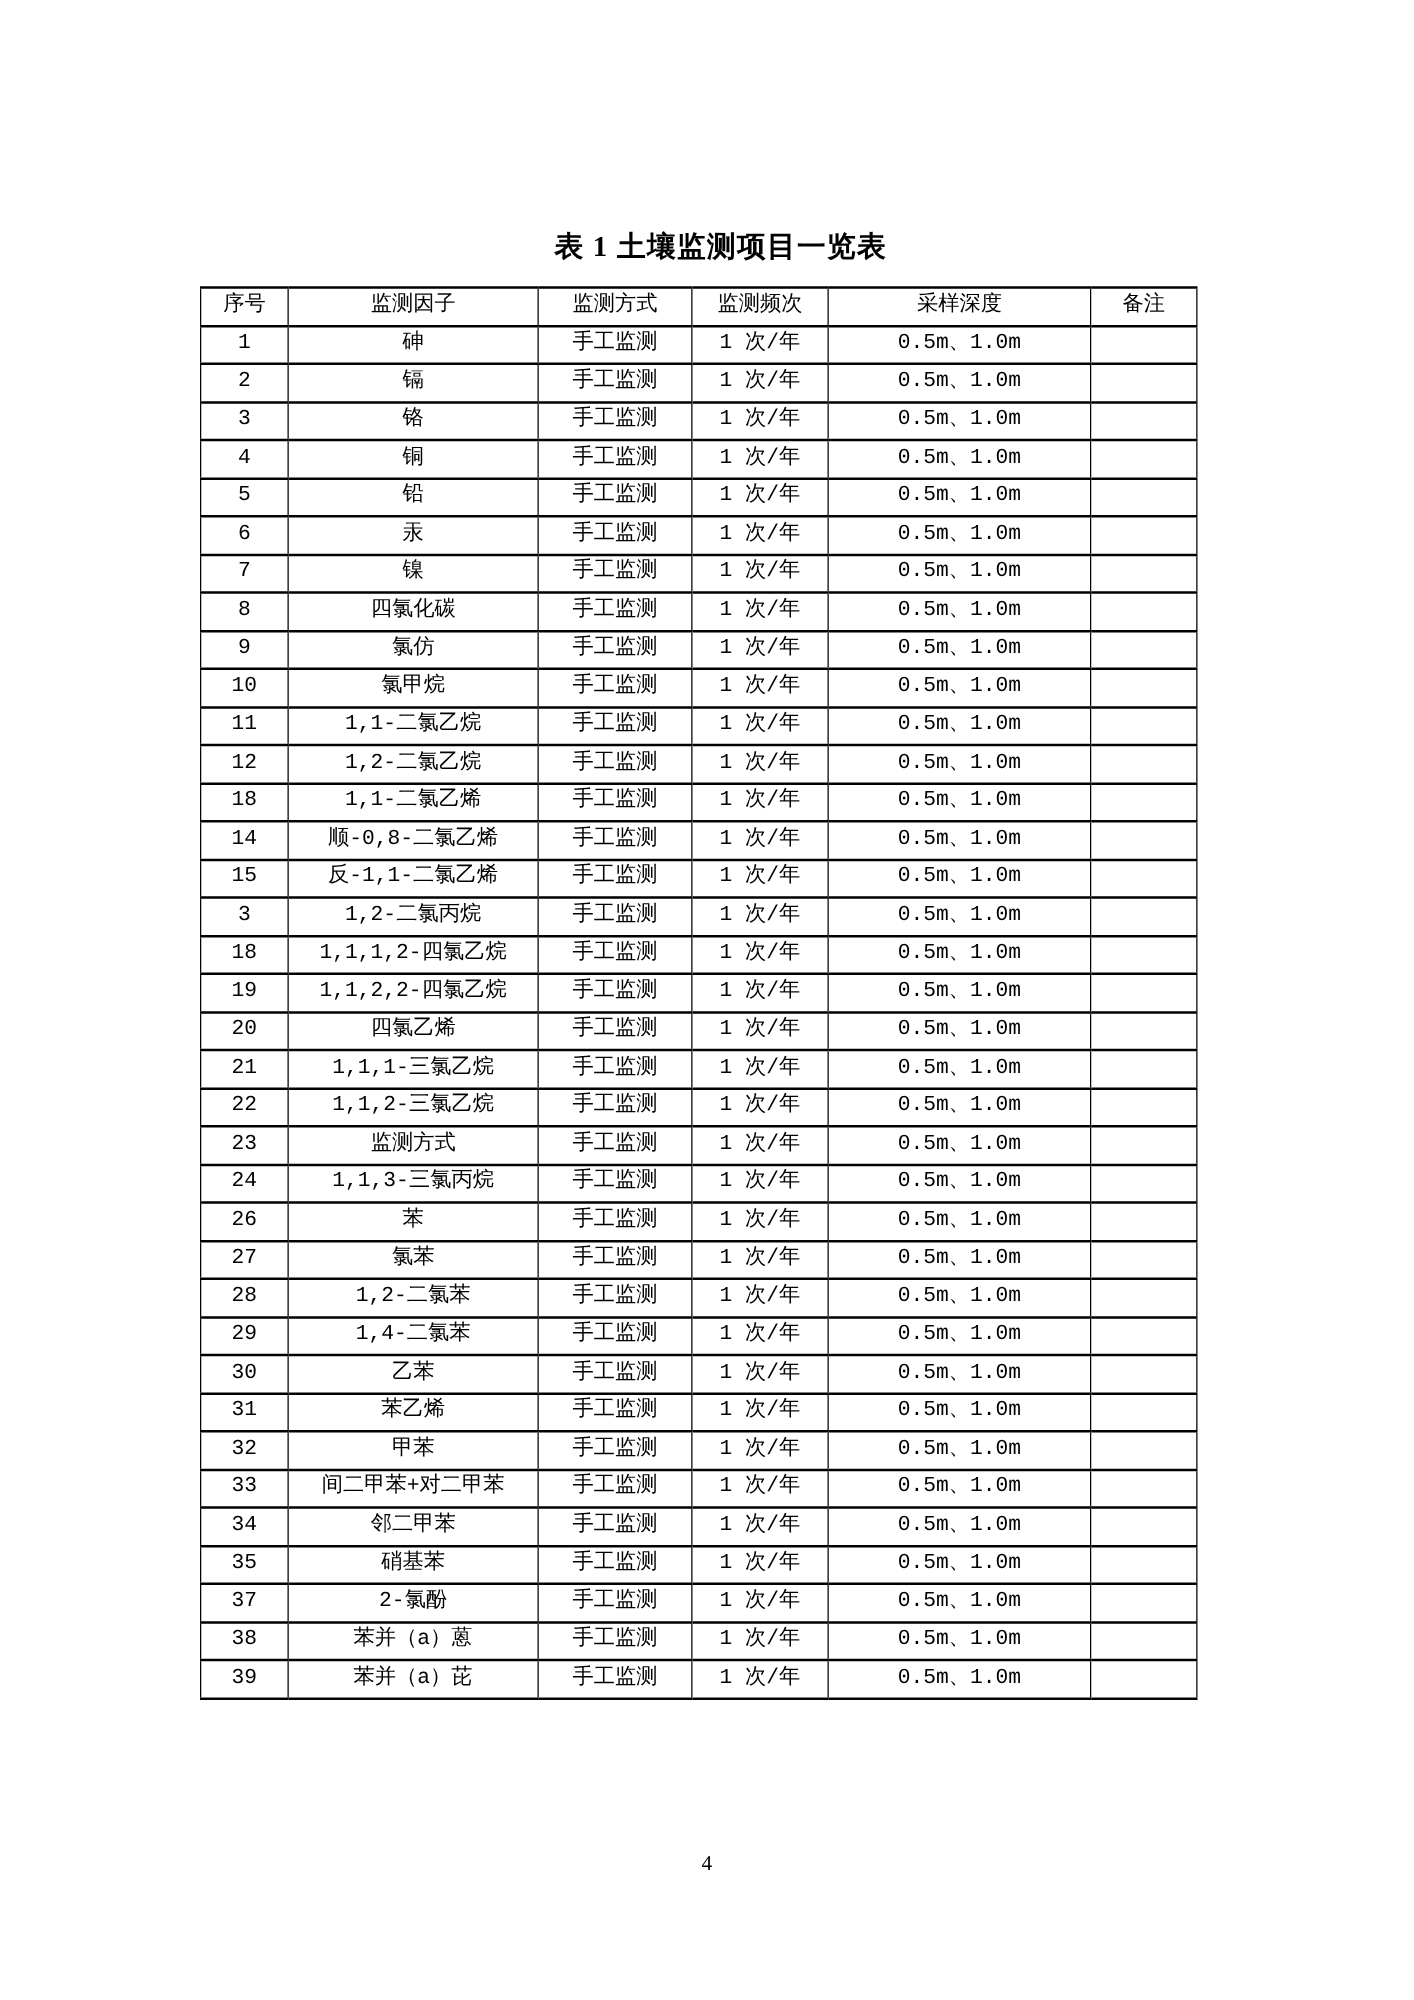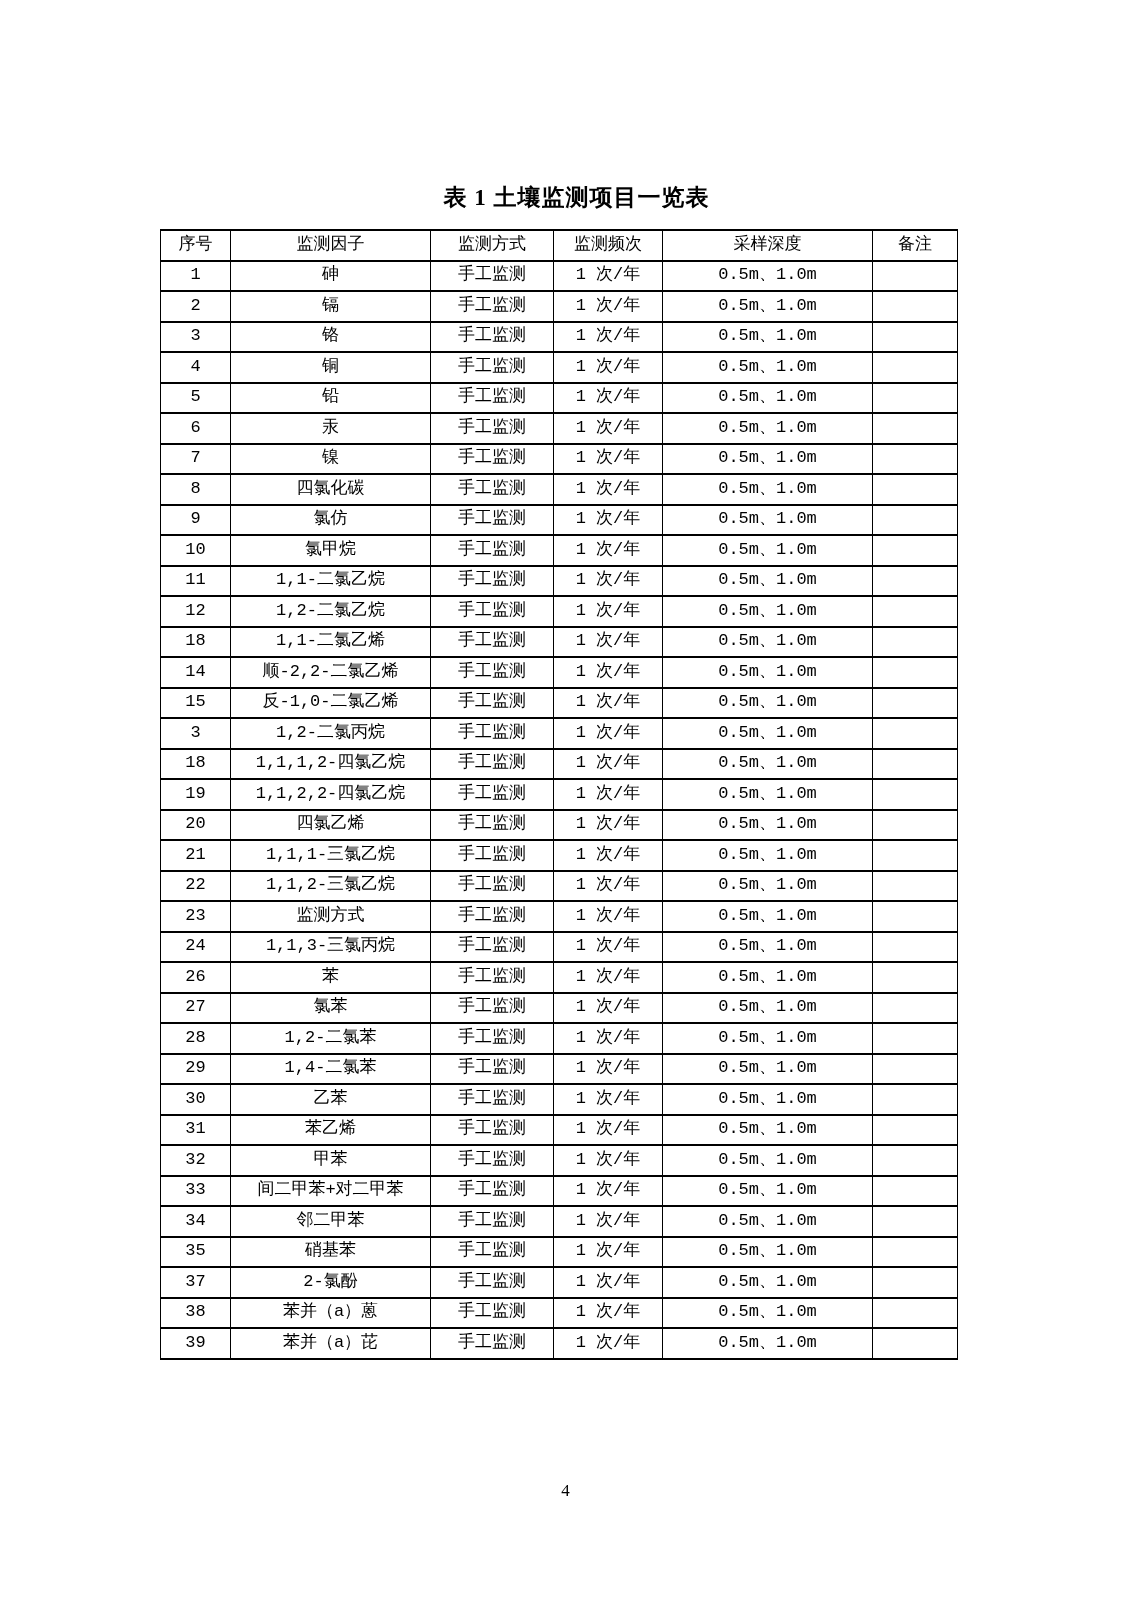--- a/index.html
+++ b/index.html
@@ -187,29 +187,29 @@
         <tr>
           <td>18</td>
           <td>1,1-二氯乙烯</td>
           <td>手工监测</td>
           <td>1 次/年</td>
           <td>0.5m、1.0m</td>
           <td></td>
         </tr>
         <tr>
           <td>14</td>
-          <td>顺-2,2-二氯乙烯</td>
+          <td>顺-0,8-二氯乙烯</td>
           <td>手工监测</td>
           <td>1 次/年</td>
           <td>0.5m、1.0m</td>
           <td></td>
         </tr>
         <tr>
           <td>15</td>
-          <td>反-1,0-二氯乙烯</td>
+          <td>反-1,1-二氯乙烯</td>
           <td>手工监测</td>
           <td>1 次/年</td>
           <td>0.5m、1.0m</td>
           <td></td>
         </tr>
         <tr>
           <td>3</td>
           <td>1,2-二氯丙烷</td>
           <td>手工监测</td>
           <td>1 次/年</td>

